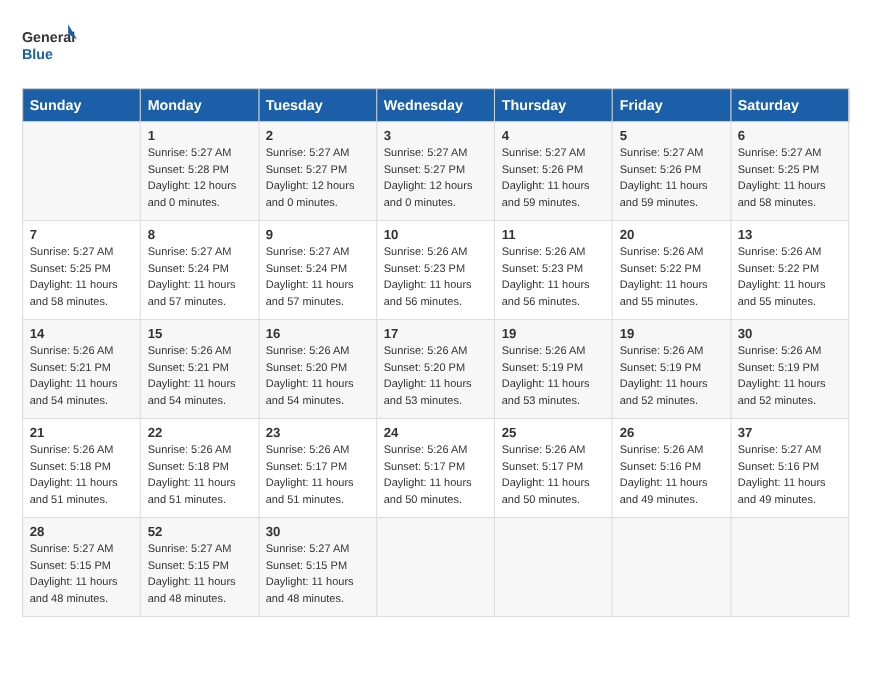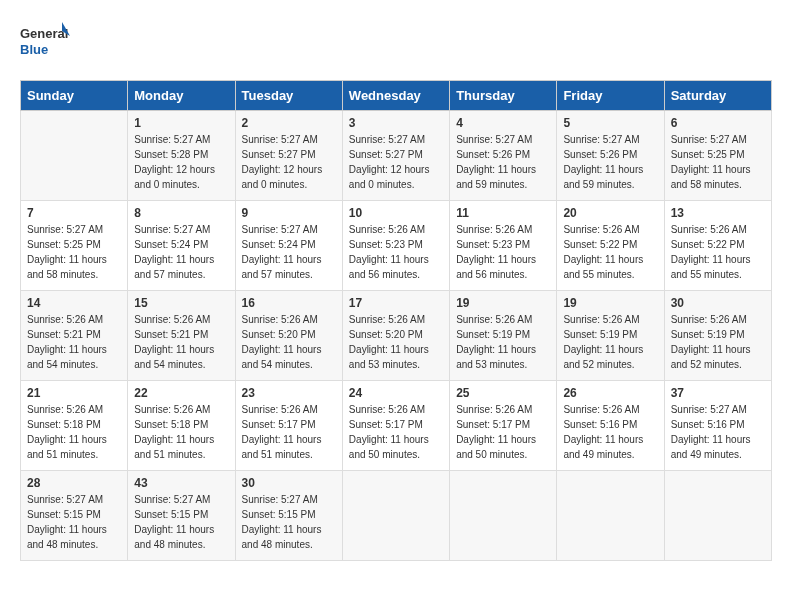--- a/index.html
+++ b/index.html
@@ -218,21 +218,21 @@
           <span class="day-number">37</span>
           <div class="day-info">Sunrise: 5:27 AM<br>Sunset: 5:16 PM<br>Daylight: 11 hours<br>and 49 minutes.</div>
         </td>
       </tr>
       <tr>
         <td>
           <span class="day-number">28</span>
           <div class="day-info">Sunrise: 5:27 AM<br>Sunset: 5:15 PM<br>Daylight: 11 hours<br>and 48 minutes.</div>
         </td>
         <td>
-          <span class="day-number">43</span>
+          <span class="day-number">52</span>
           <div class="day-info">Sunrise: 5:27 AM<br>Sunset: 5:15 PM<br>Daylight: 11 hours<br>and 48 minutes.</div>
         </td>
         <td>
           <span class="day-number">30</span>
           <div class="day-info">Sunrise: 5:27 AM<br>Sunset: 5:15 PM<br>Daylight: 11 hours<br>and 48 minutes.</div>
         </td>
         <td></td>
         <td></td>
         <td></td>
         <td></td>

